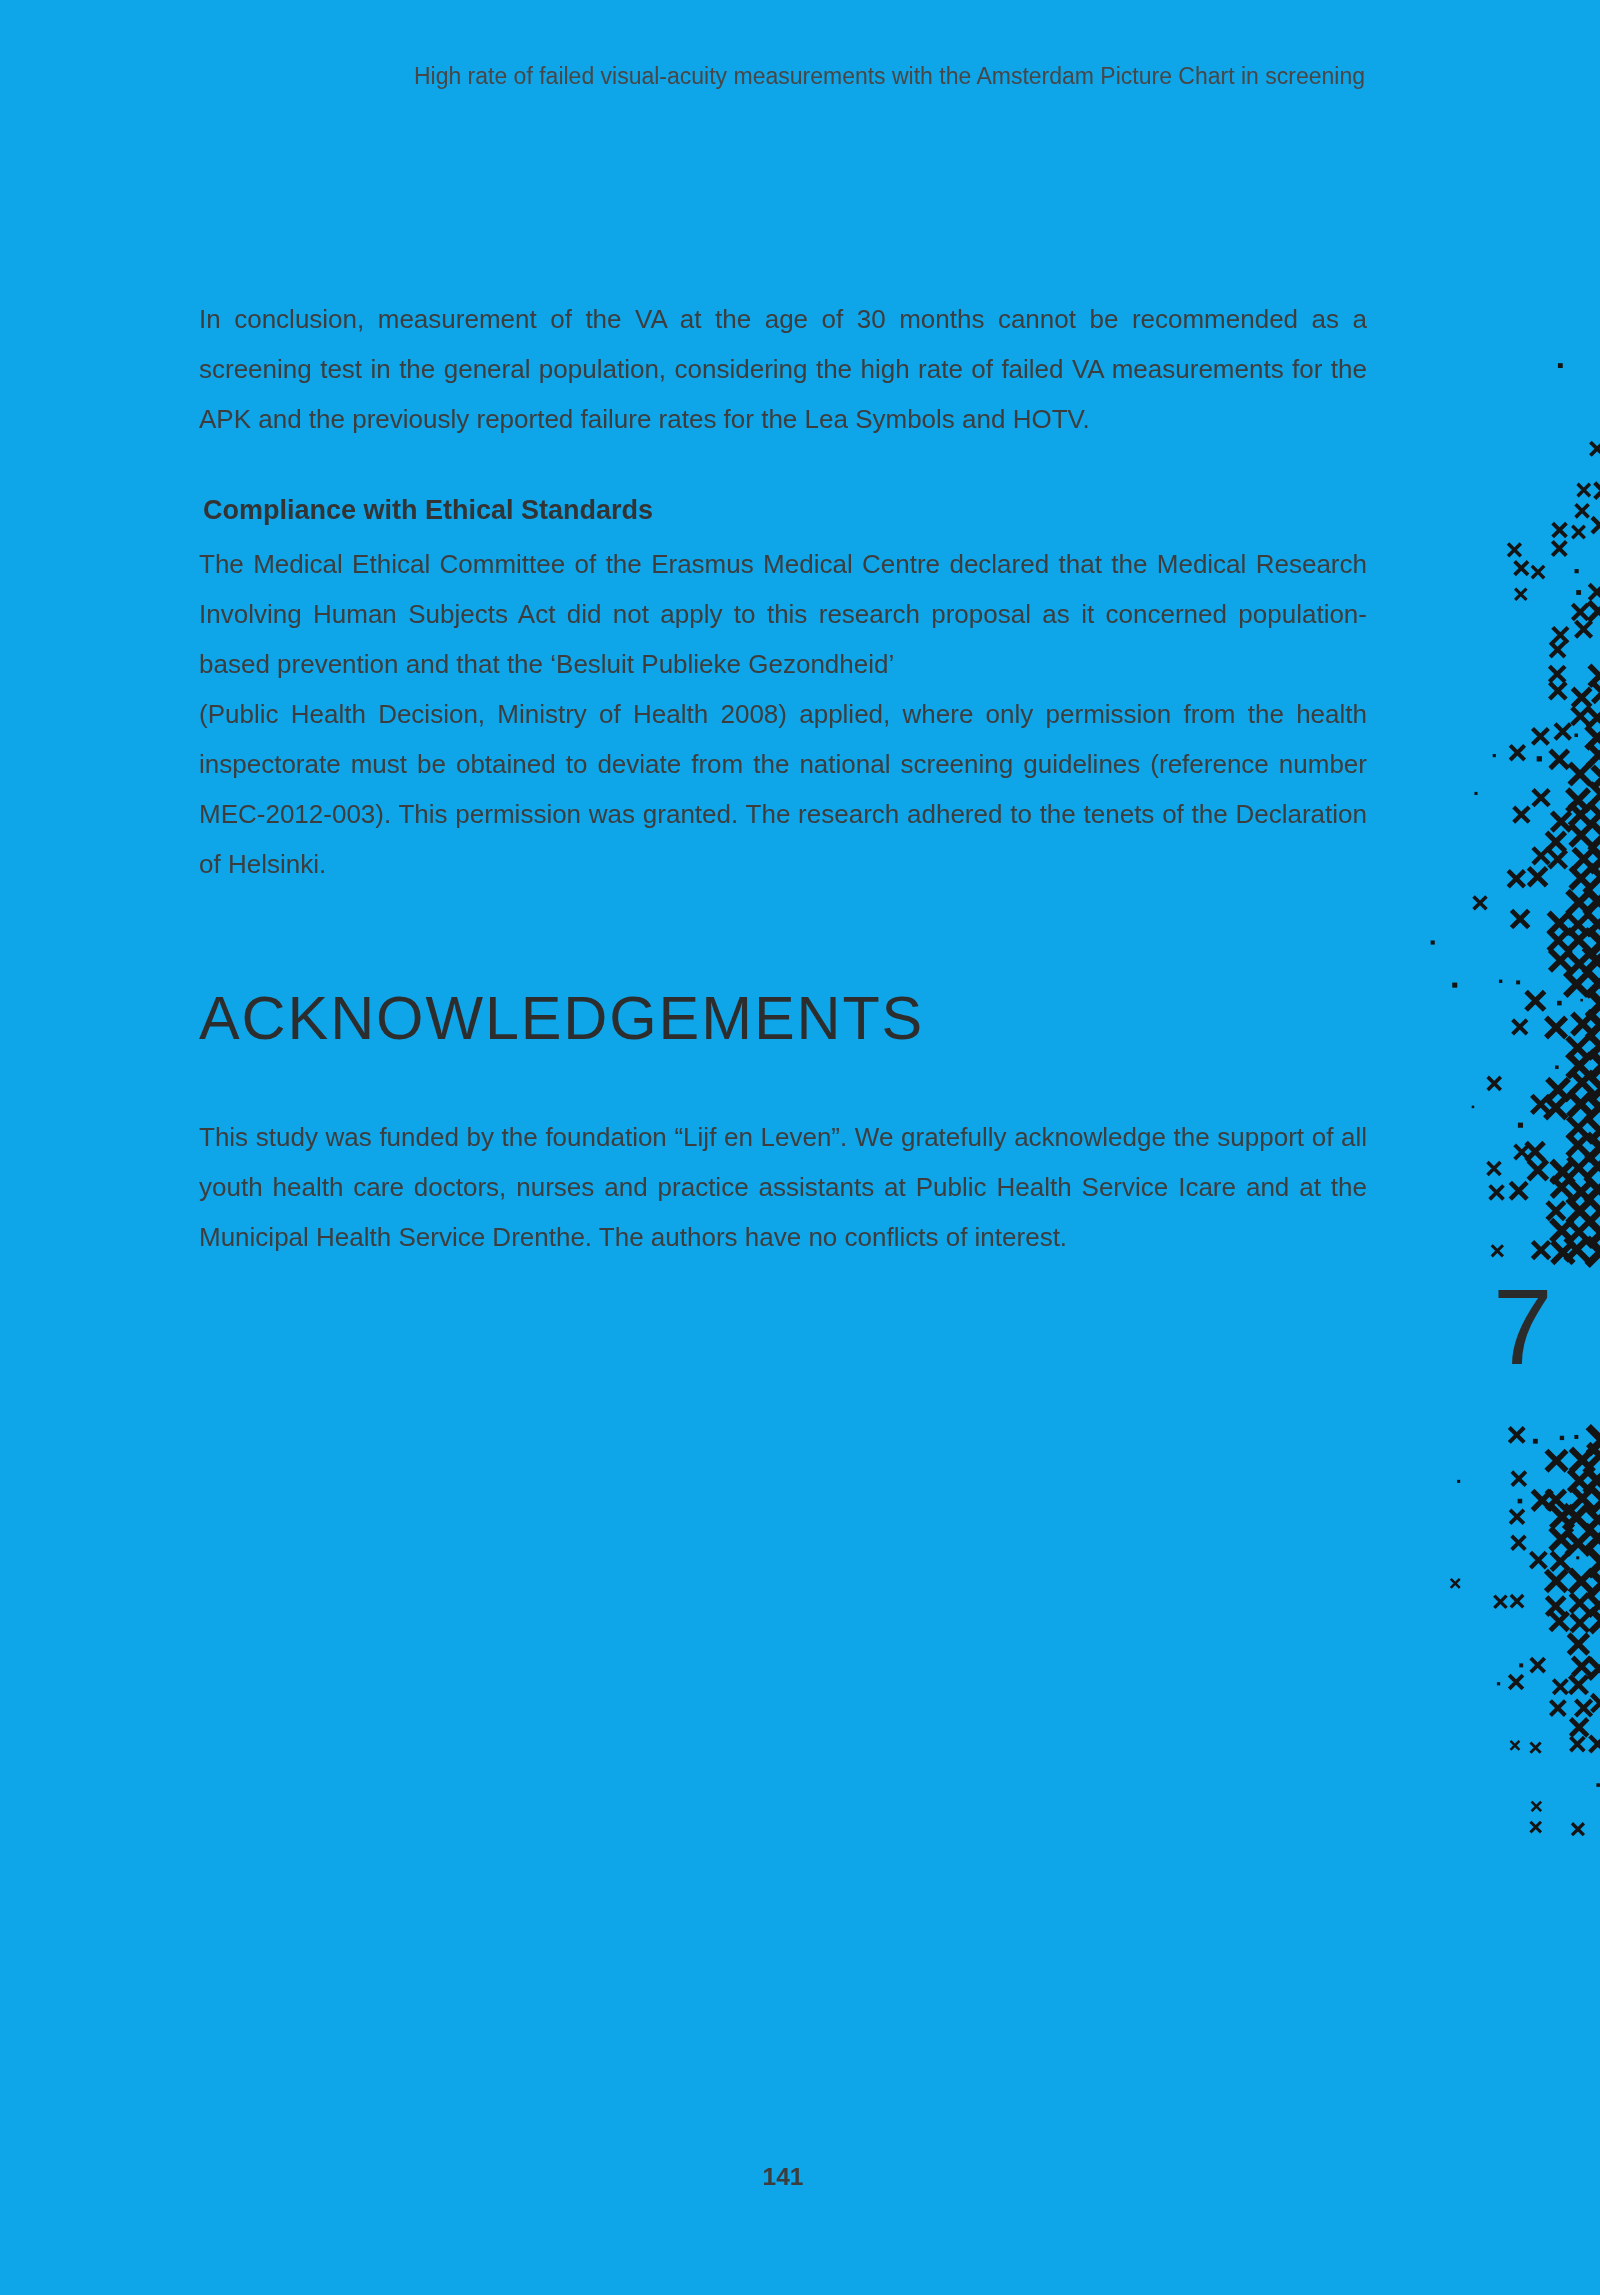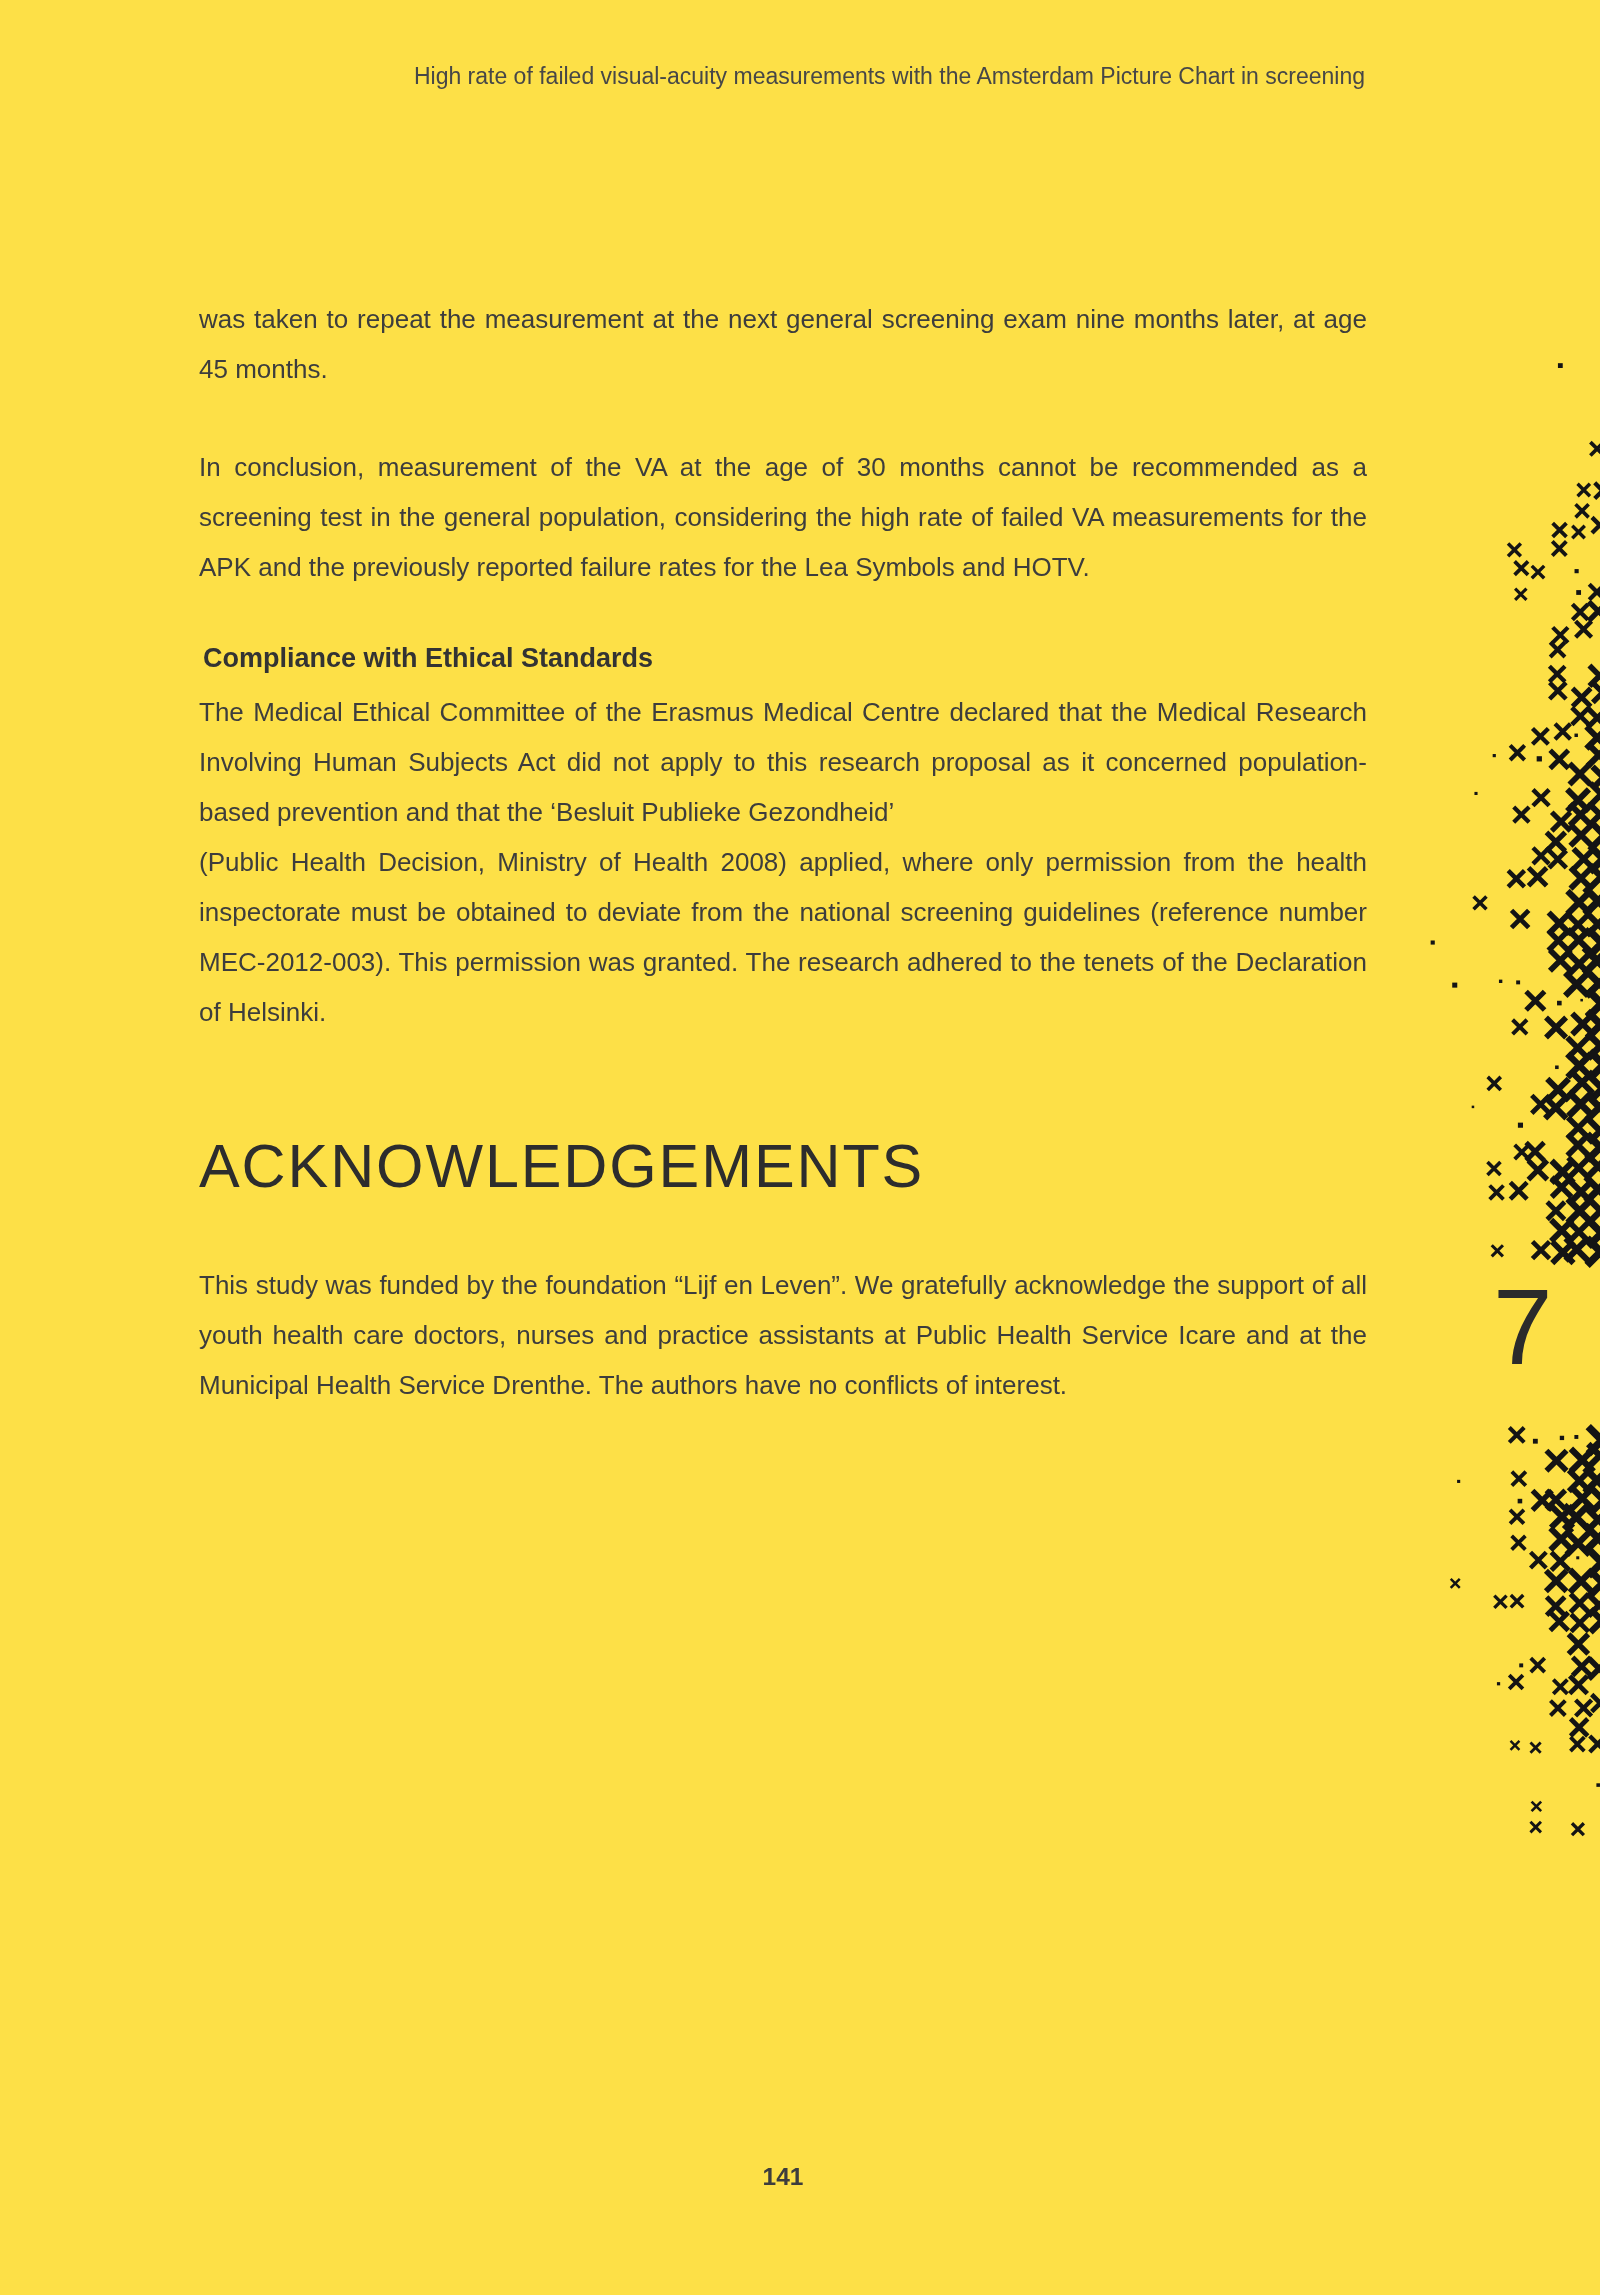--- a/index.html
+++ b/index.html
@@ -4,21 +4,21 @@
 <style>
   html, body {
     margin: 0;
     padding: 0;
     background: #ffffff;
   }
   .page {
     position: relative;
     width: 1601px;
     height: 2295px;
-    background: #fde047;
+    background: #0ea5e9;
     overflow: hidden;
     font-family: "Liberation Sans", sans-serif;
     color: #3c3c3c;
   }
 
   
   .running-header {
     position: absolute;
     top: 55px;
     right: 236px;
@@ -98,21 +98,20 @@
 </head>
 <body>
 
 <div class="page">
 
   <div class="running-header">
     <div>High rate of failed visual-acuity measurements with the Amsterdam Picture Chart in screening</div>
   </div>
 
   <div class="content">
-    <p class="para mb-lg">was taken to repeat the measurement at the next general screening exam nine months later, at age 45 months.</p>
     <p class="para mb-md">In conclusion, measurement of the VA at the age of 30 months cannot be recommended as a screening test in the general population, considering the high rate of failed VA measurements for the APK and the previously reported failure rates for the Lea Symbols and HOTV.</p>
     <h3 class="subheading">Compliance with Ethical Standards</h3>
     <p class="para">The Medical Ethical Committee of the Erasmus Medical Centre declared that the Medical Research Involving Human Subjects Act did not apply to this research proposal as it concerned population-based prevention and that the ‘Besluit Publieke Gezondheid’</p>
     <p class="para mb-xl">(Public Health Decision, Ministry of Health 2008) applied, where only permission from the health inspectorate must be obtained to deviate from the national screening guidelines (reference number MEC-2012-003). This permission was granted. The research adhered to the tenets of the Declaration of Helsinki.</p>
     <h1 class="ack-heading">ACKNOWLEDGEMENTS</h1>
     <p class="para">This study was funded by the foundation “Lijf en Leven”. We gratefully acknowledge the support of all youth health care doctors, nurses and practice assistants at Public Health Service Icare and at the Municipal Health Service Drenthe. The authors have no conflicts of interest.</p>
   </div>
 
   <div class="chapter-number">7</div>
 

